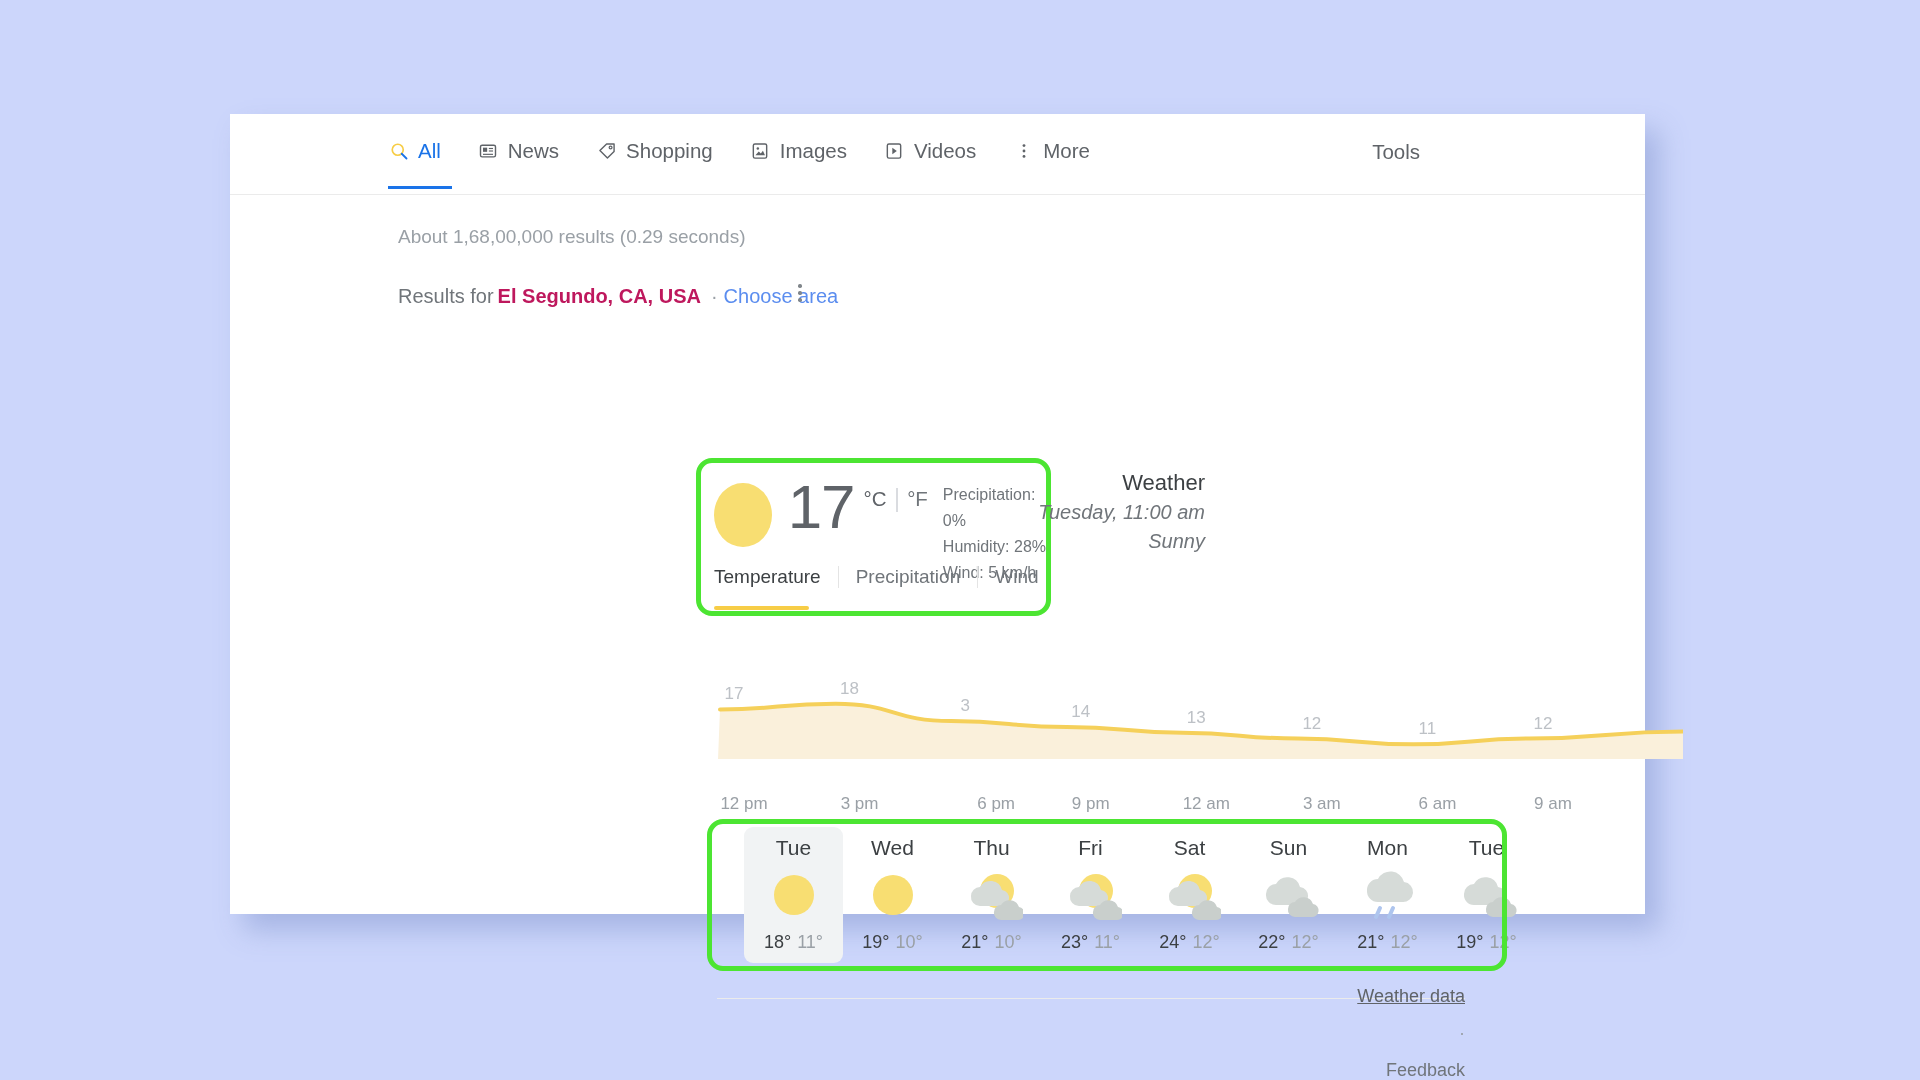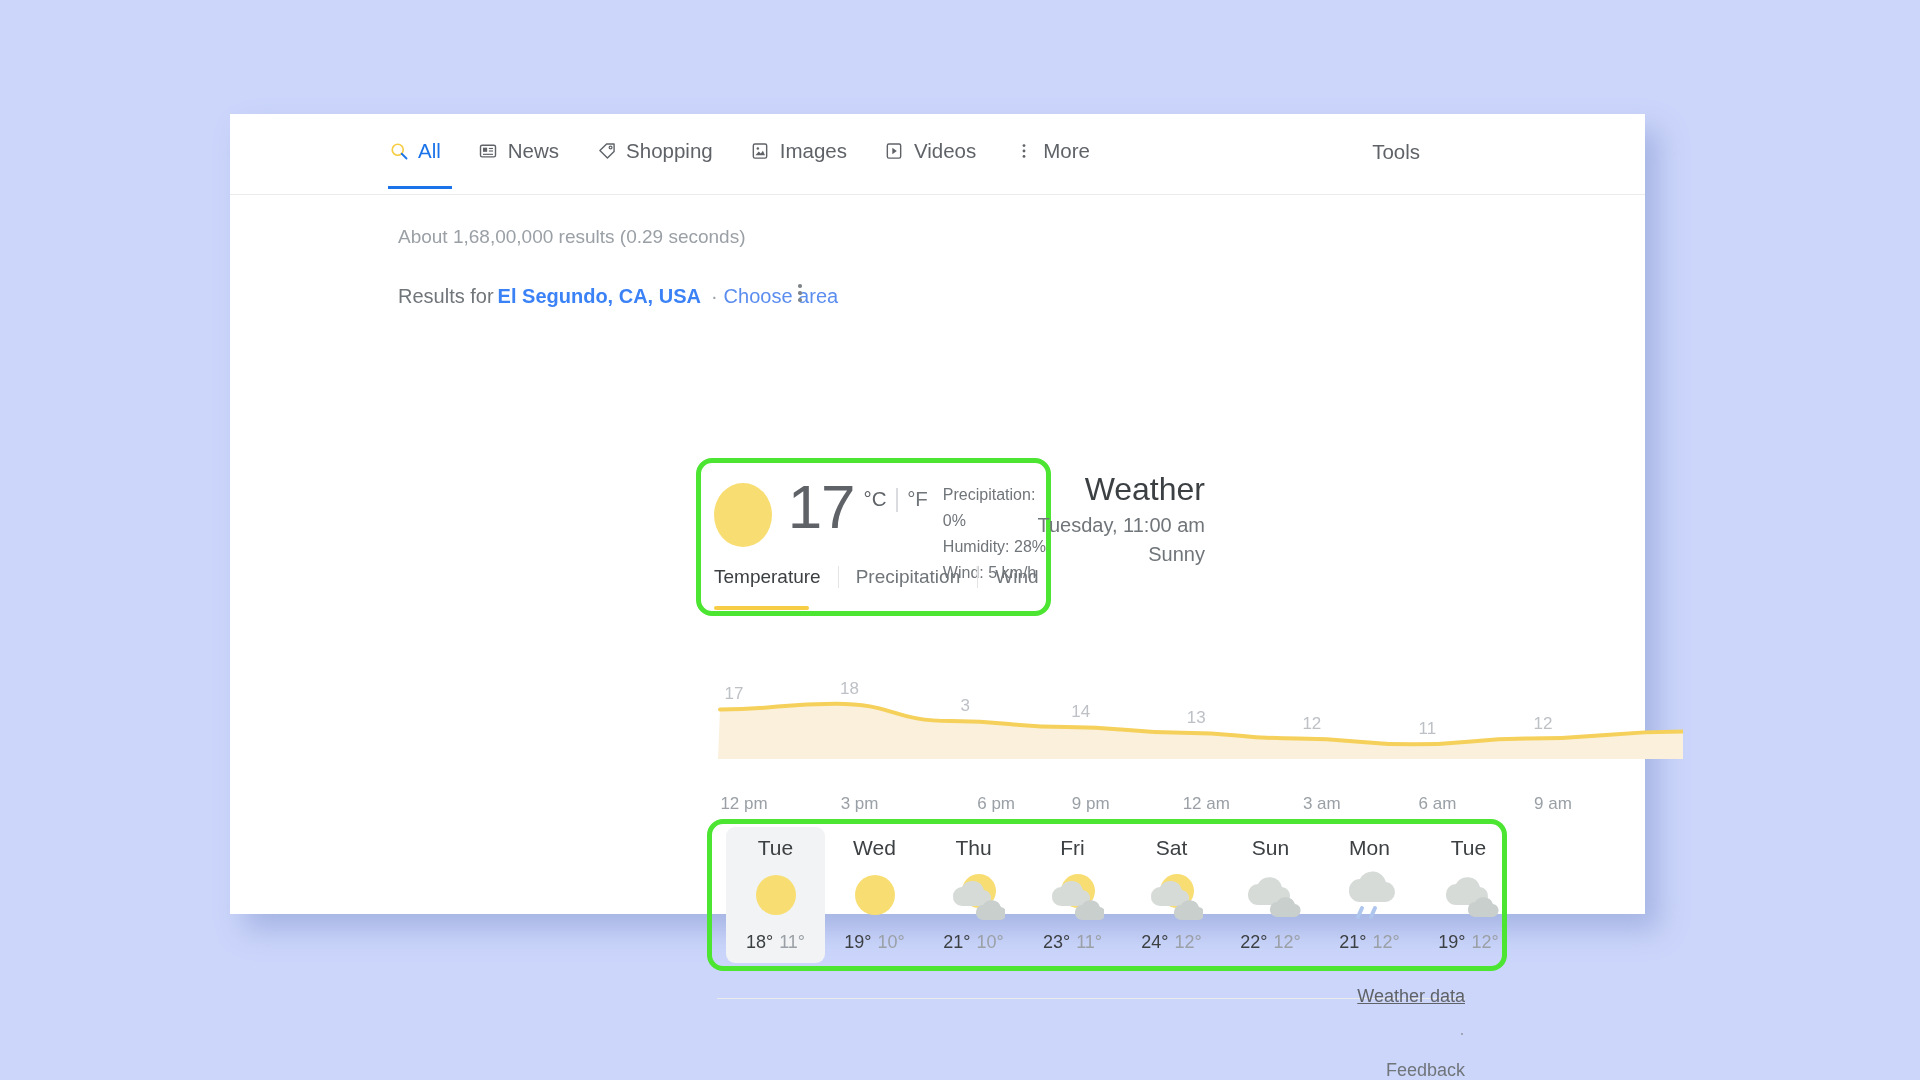--- a/index.html
+++ b/index.html
@@ -57,21 +57,21 @@
   
   .results-count {
     position: absolute; left: 168px; top: 112px;
     font-size: 19px; color: #9aa0a6;
   }
   .results-for {
     position: absolute; left: 168px; top: 171px;
     font-size: 20px; color: #70757a;
     display: flex; align-items: center; gap: 0;
   }
-  .results-for .place { color: #3b82f6; font-weight: bold; margin: 0 4px; }
+  .results-for .place { color: #be185d; font-weight: bold; margin: 0 4px; }
   .results-for .dot { color: #9aa0a6; margin: 0 6px; }
   .results-for .choose { color: #5b8def; cursor: pointer; }
   .kebab {
     position: absolute; left: 560px; top: 166px;
     width: 20px; height: 26px;
     display: flex; flex-direction: column; justify-content: center;
     align-items: center; gap: 3.5px; cursor: pointer;
   }
   .kebab i { display: block; width: 3.4px; height: 3.4px; border-radius: 50%; background: #80868b; }
 
@@ -116,37 +116,37 @@
     position: absolute; left: 0; bottom: -22px;
     width: 95px; height: 4px; background: #f7cd46; border-radius: 2px;
   }
   .now-tabs .vsep { width: 1px; height: 22px; background: #e4e4e4; }
 
   
   .wx-head {
     position: absolute; right: 440px; top: 355px;
     text-align: right;
   }
-  .wx-head .ttl { font-size: 32px; color: #3c4043; line-height: 1.3; }
-  .wx-head .sub { font-size: 20px; color: #70757a; line-height: 1.45; }
+  .wx-head .ttl { font-size: 22px; color: #3c4043; line-height: 1.3; }
+  .wx-head .sub { font-size: 20px; color: #70757a; line-height: 1.45; font-style: italic; }
 
   
   .chart-wrap { position: absolute; left: 488px; top: 575px; width: 965px; height: 70px; }
   .chart-wrap svg { display: block; width: 965px; height: 70px; }
   .chart-labels { position: absolute; left: 488px; top: 570px; width: 965px; height: 40px; }
   .chart-labels span {
     position: absolute; font-size: 17px; color: #bdc1c6; transform: translateX(-50%);
   }
   .axis-labels { position: absolute; left: 488px; top: 680px; width: 965px; height: 26px; }
   .axis-labels span {
     position: absolute; font-size: 17px; color: #9aa0a6; transform: translateX(-50%);
   }
 
   
-  .days { position: absolute; left: 496px; top: 713px; display: flex; }
+  .days { position: absolute; left: 514px; top: 713px; display: flex; }
   .day {
     width: 99px; height: 136px;
     display: flex; flex-direction: column; align-items: center;
     padding-top: 9px; border-radius: 9px; cursor: pointer;
   }
   .day.sel { background: #f1f3f4; }
   .day .dname { font-size: 21px; color: #3c4043; }
   .day .dico { height: 62px; display: flex; align-items: center; justify-content: center; margin-top: 4px; }
   .day .dtemps { font-size: 18px; margin-top: 6px; }
   .day .dtemps .hi { color: #3c4043; }

